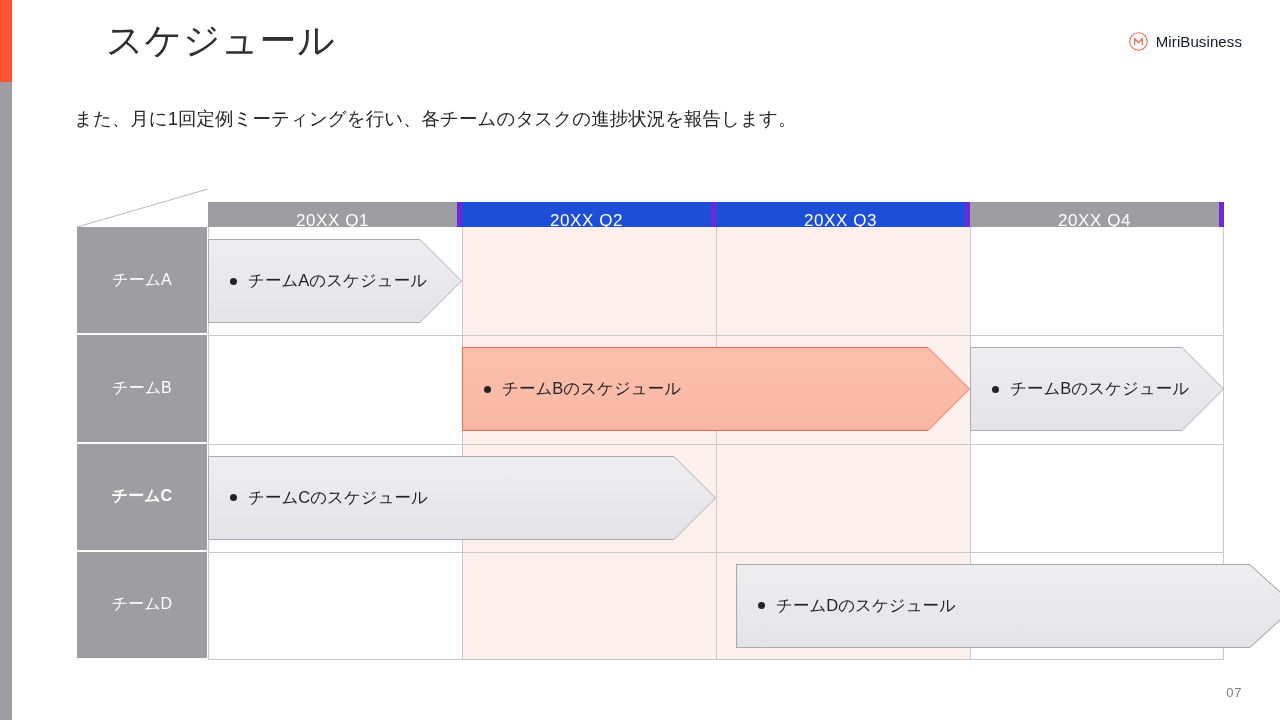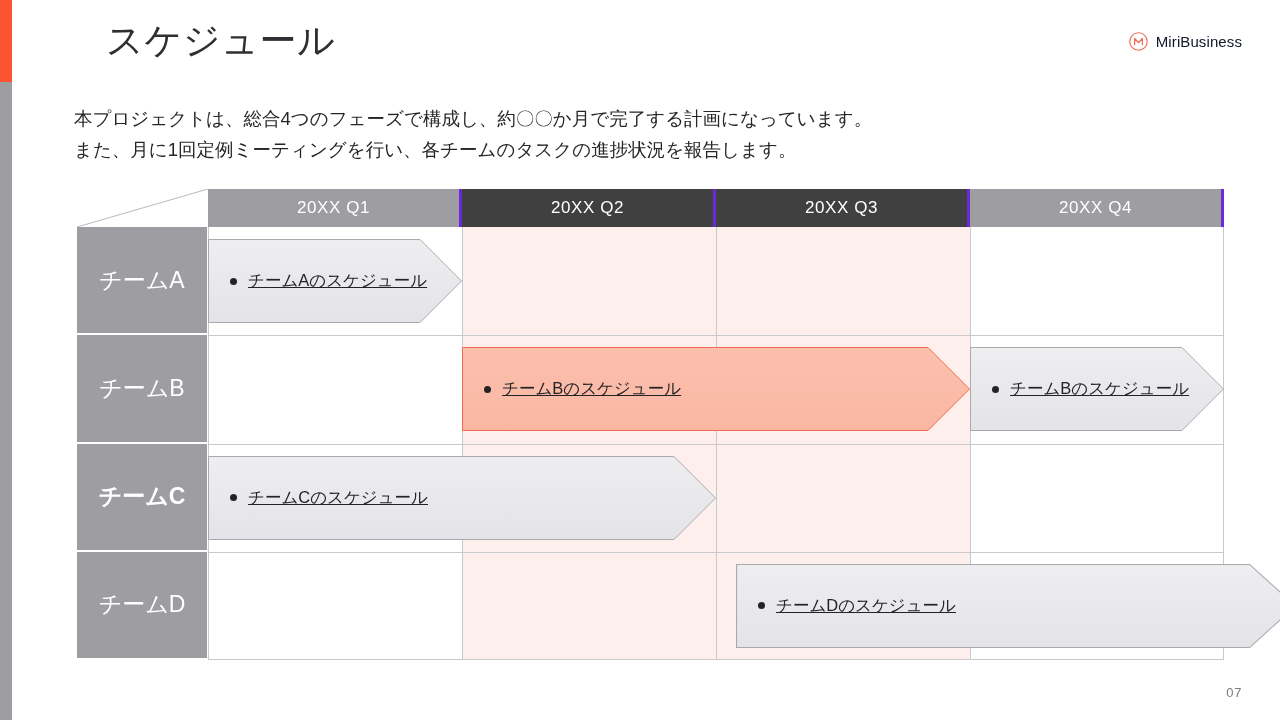--- a/index.html
+++ b/index.html
@@ -84,49 +84,49 @@
     position: absolute;
     inset: 0;
   }
   .cell {
     position: absolute;
     box-sizing: border-box;
   }
   
   .hdr {
     height: 38px;
-    top: 0;
+    top: 13px;
     display: flex;
     align-items: center;
     justify-content: center;
     color: #ffffff;
     font-size: 17px;
     letter-spacing: 0.6px;
-    border-right: 3px solid #6d28d9;
+    border-right: 5px solid #6d28d9;
   }
   .hdr.gray   { background: #9e9ea2; }
-  .hdr.accent { background: #404040; }
+  .hdr.accent { background: #1d4ed8; }
 
   .corner-cell {
     position: absolute;
     left: 0; top: 0;
     width: 131px; height: 38px;
     background: #ffffff;
     border-right: 1px solid #ffffff;
     overflow: hidden;
   }
   .corner-cell svg { display: block; }
 
   
   .row-label {
     left: 0;
     width: 131px;
     background: #9e9ea2;
     color: #ffffff;
-    font-size: 23px;
+    font-size: 16px;
     display: flex;
     align-items: center;
     justify-content: center;
     border-bottom: 2px solid #ffffff;
     border-right: 1px solid #ffffff;
   }
 
   
   .col-body {
     top: 38px;
@@ -174,21 +174,20 @@
   .bar-text {
     position: relative;
     z-index: 2;
     display: flex;
     align-items: center;
     gap: 11px;
     padding-left: 22px;
     font-size: 16.5px;
     color: #232326;
     white-space: nowrap;
-    text-decoration: underline;
   }
   .bullet {
     width: 7px; height: 7px;
     border-radius: 50%;
     background: #232326;
     flex: 0 0 auto;
   }
 
   
   .page-number {
@@ -211,21 +210,20 @@
 
   <div class="brand">
     <svg class="brand-mark" viewBox="0 0 24 24">
       <circle cx="12" cy="12" r="10" fill="none" stroke="#f06a52" stroke-width="1.3"></circle>
       <path d="M7.6 15.6 L7.6 8.6 L12 13.4 L16.4 8.6 L16.4 15.6" fill="none" stroke="#f06a52" stroke-width="1.4" stroke-linejoin="round" stroke-linecap="round"></path>
     </svg>
     <span class="brand-name">MiriBusiness</span>
   </div>
 
   <div class="lead">
-    <span class="lead-line">本プロジェクトは、総合4つのフェーズで構成し、約〇〇か月で完了する計画になっています。</span>
     <span class="lead-line">また、月に1回定例ミーティングを行い、各チームのタスクの進捗状況を報告します。</span>
   </div>
 
   <div class="gantt">
     <div class="gantt-grid" id="gantt-grid">
         <div class="corner-cell">
           <svg width="131" height="38" viewBox="0 0 131 38">
             <line x1="0" y1="38" x2="131" y2="0" stroke="#b9b9be" stroke-width="1"></line>
           </svg>
         </div>

